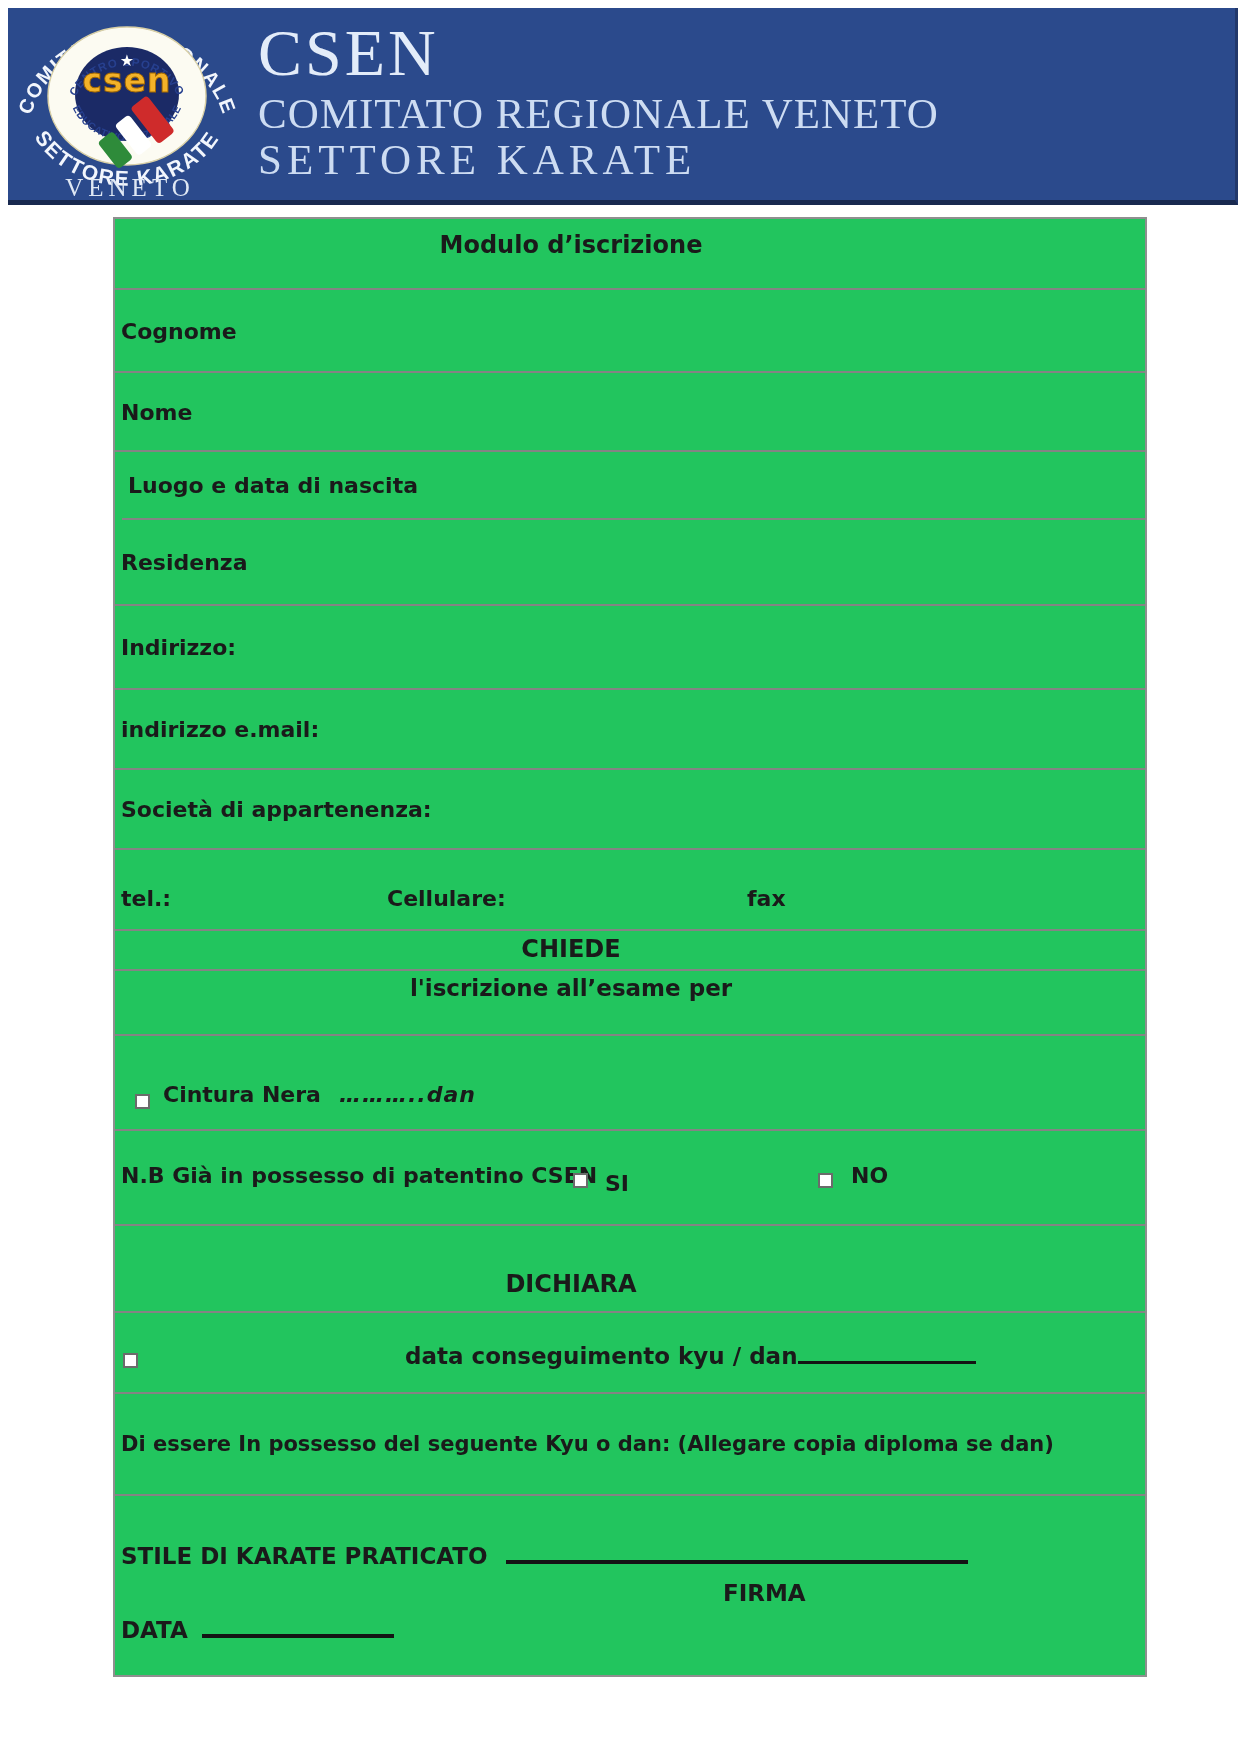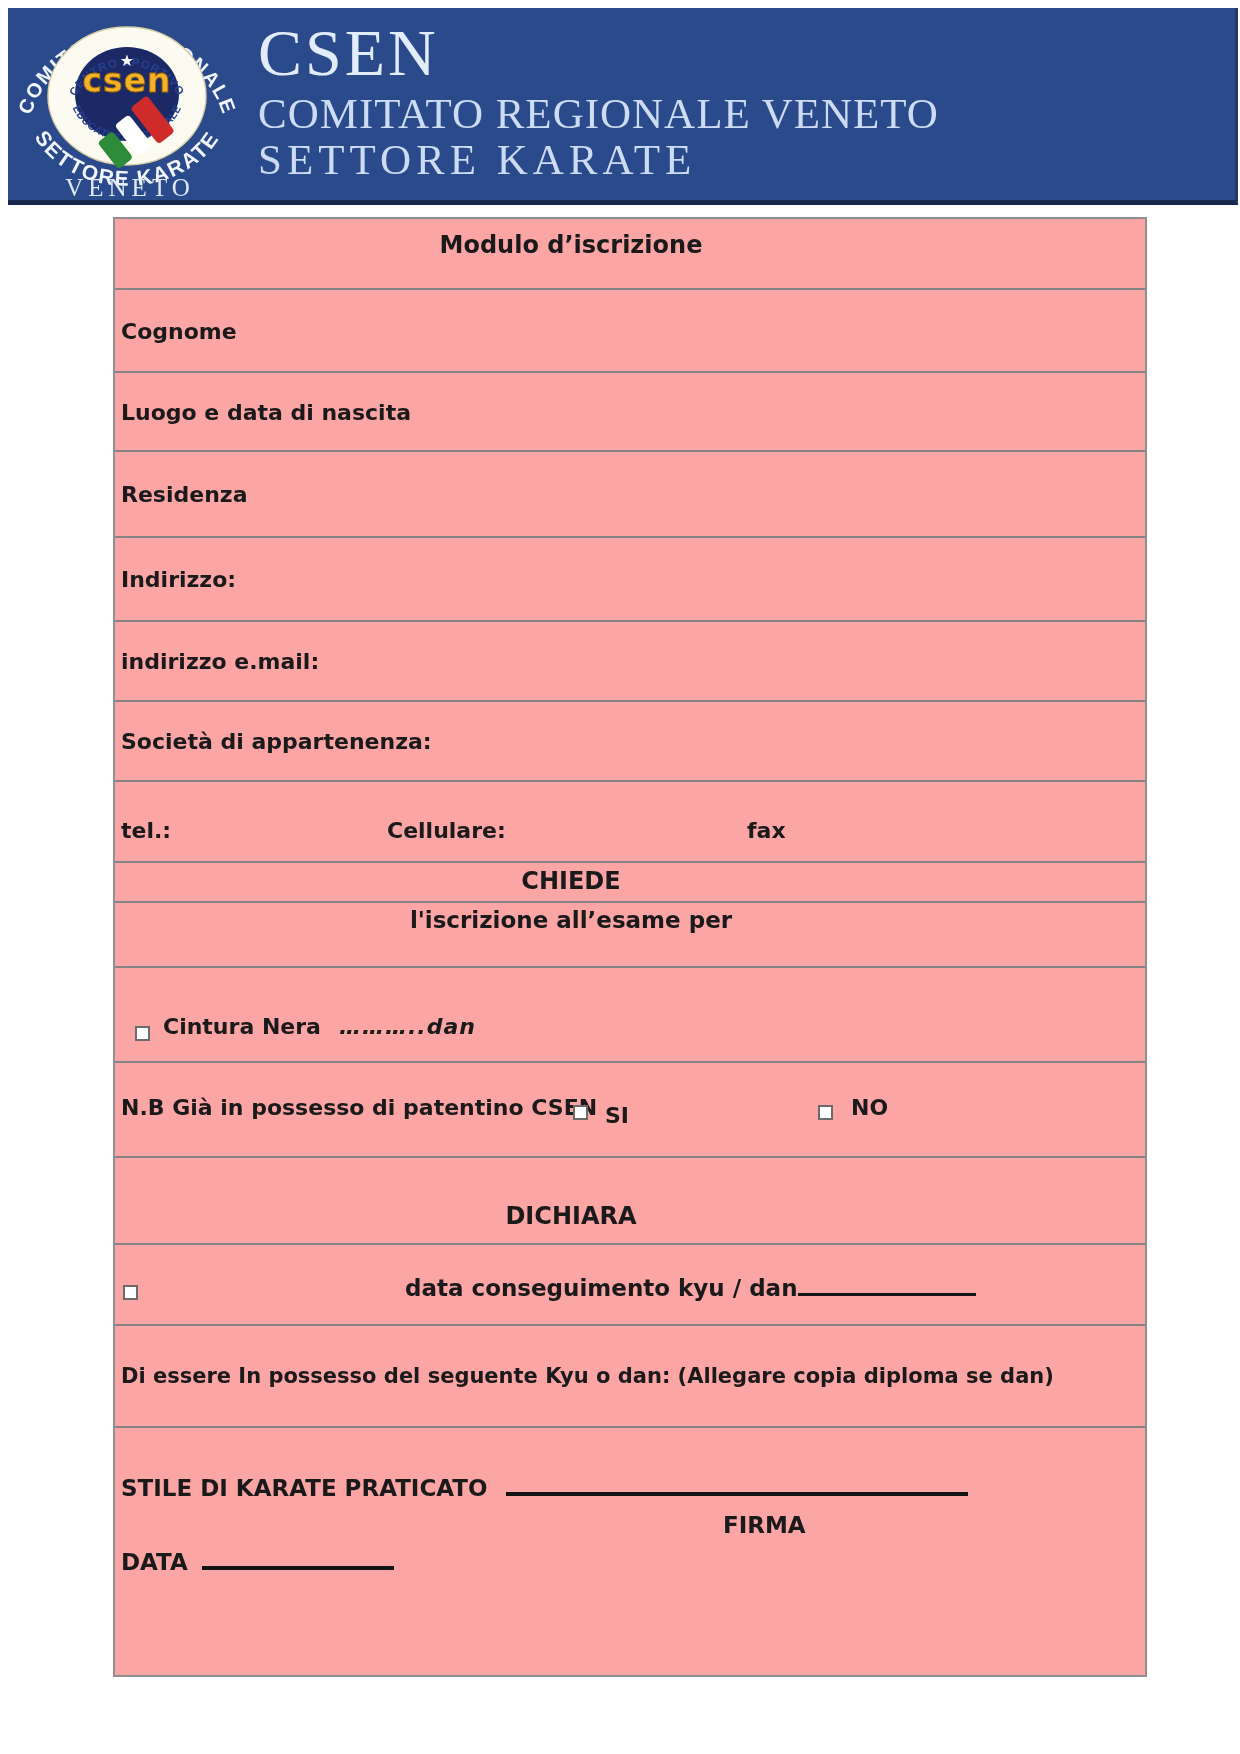--- a/index.html
+++ b/index.html
@@ -11,31 +11,31 @@
   .logo{position:absolute;left:4px;top:-2px;width:232px;height:200px;}
   .org-acronym{position:absolute;left:250px;top:12px;font-family:"Liberation Serif",serif;
                font-size:66px;line-height:1;color:#e3ecf9;letter-spacing:3px;}
   .org-line1{position:absolute;left:250px;top:84px;font-family:"Liberation Serif",serif;
              font-size:43px;line-height:1;color:#cddcf2;letter-spacing:1px;}
   .org-line2{position:absolute;left:250px;top:130px;font-family:"Liberation Serif",serif;
              font-size:43px;line-height:1;color:#cddcf2;letter-spacing:5px;}
 
   
   .form-table{position:absolute;left:113px;top:217px;width:1034px;height:1460px;
-              border:2px solid #8f8f8f;box-sizing:border-box;background:#fca5a5;}
+              border:2px solid #8f8f8f;box-sizing:border-box;background:#22c55e;}
   .row{position:relative;box-sizing:border-box;border-bottom:2px solid #848484;
        font-weight:700;font-size:22px;}
   .row:last-child{border-bottom:none;}
   .abs{position:absolute;white-space:nowrap;}
   .center-measure{width:912px;text-align:center;}
 
   .r-title{height:71px;padding-top:12px;font-size:24px;}
   .r-cognome{height:83px;}
   .r-nome{height:79px;}
-  .r-luogo{height:79px;}
+  .r-luogo{height:68px;margin-left:7px;}
   .r-residenza{height:86px;}
   .r-indirizzo{height:84px;}
   .r-email{height:80px;}
   .r-tel{height:81px;}
   .r-societa{height:80px;}
   .r-chiede{height:40px;font-size:24px;}
   .r-chiede .center-measure{padding-top:4px;}
   .r-iscrizione{height:65px;font-size:23px;}
   .r-iscrizione .center-measure{padding-top:4px;}
   .r-cintura{height:95px;}
@@ -105,20 +105,23 @@
 <div class="form-table">
 
   <div class="row r-title">
     <div class="center-measure">Modulo d’iscrizione</div>
   </div>
 
   <div class="row r-cognome">
     <span class="label-pos">Cognome</span>
   </div>
 
+  <div class="row r-nome">
+    <span class="label-pos">Nome</span>
+  </div>
 
   <div class="row r-luogo">
     <span class="label-pos">Luogo e data di nascita</span>
   </div>
 
   <div class="row r-residenza">
     <span class="label-pos">Residenza</span>
   </div>
 
   <div class="row r-indirizzo">

